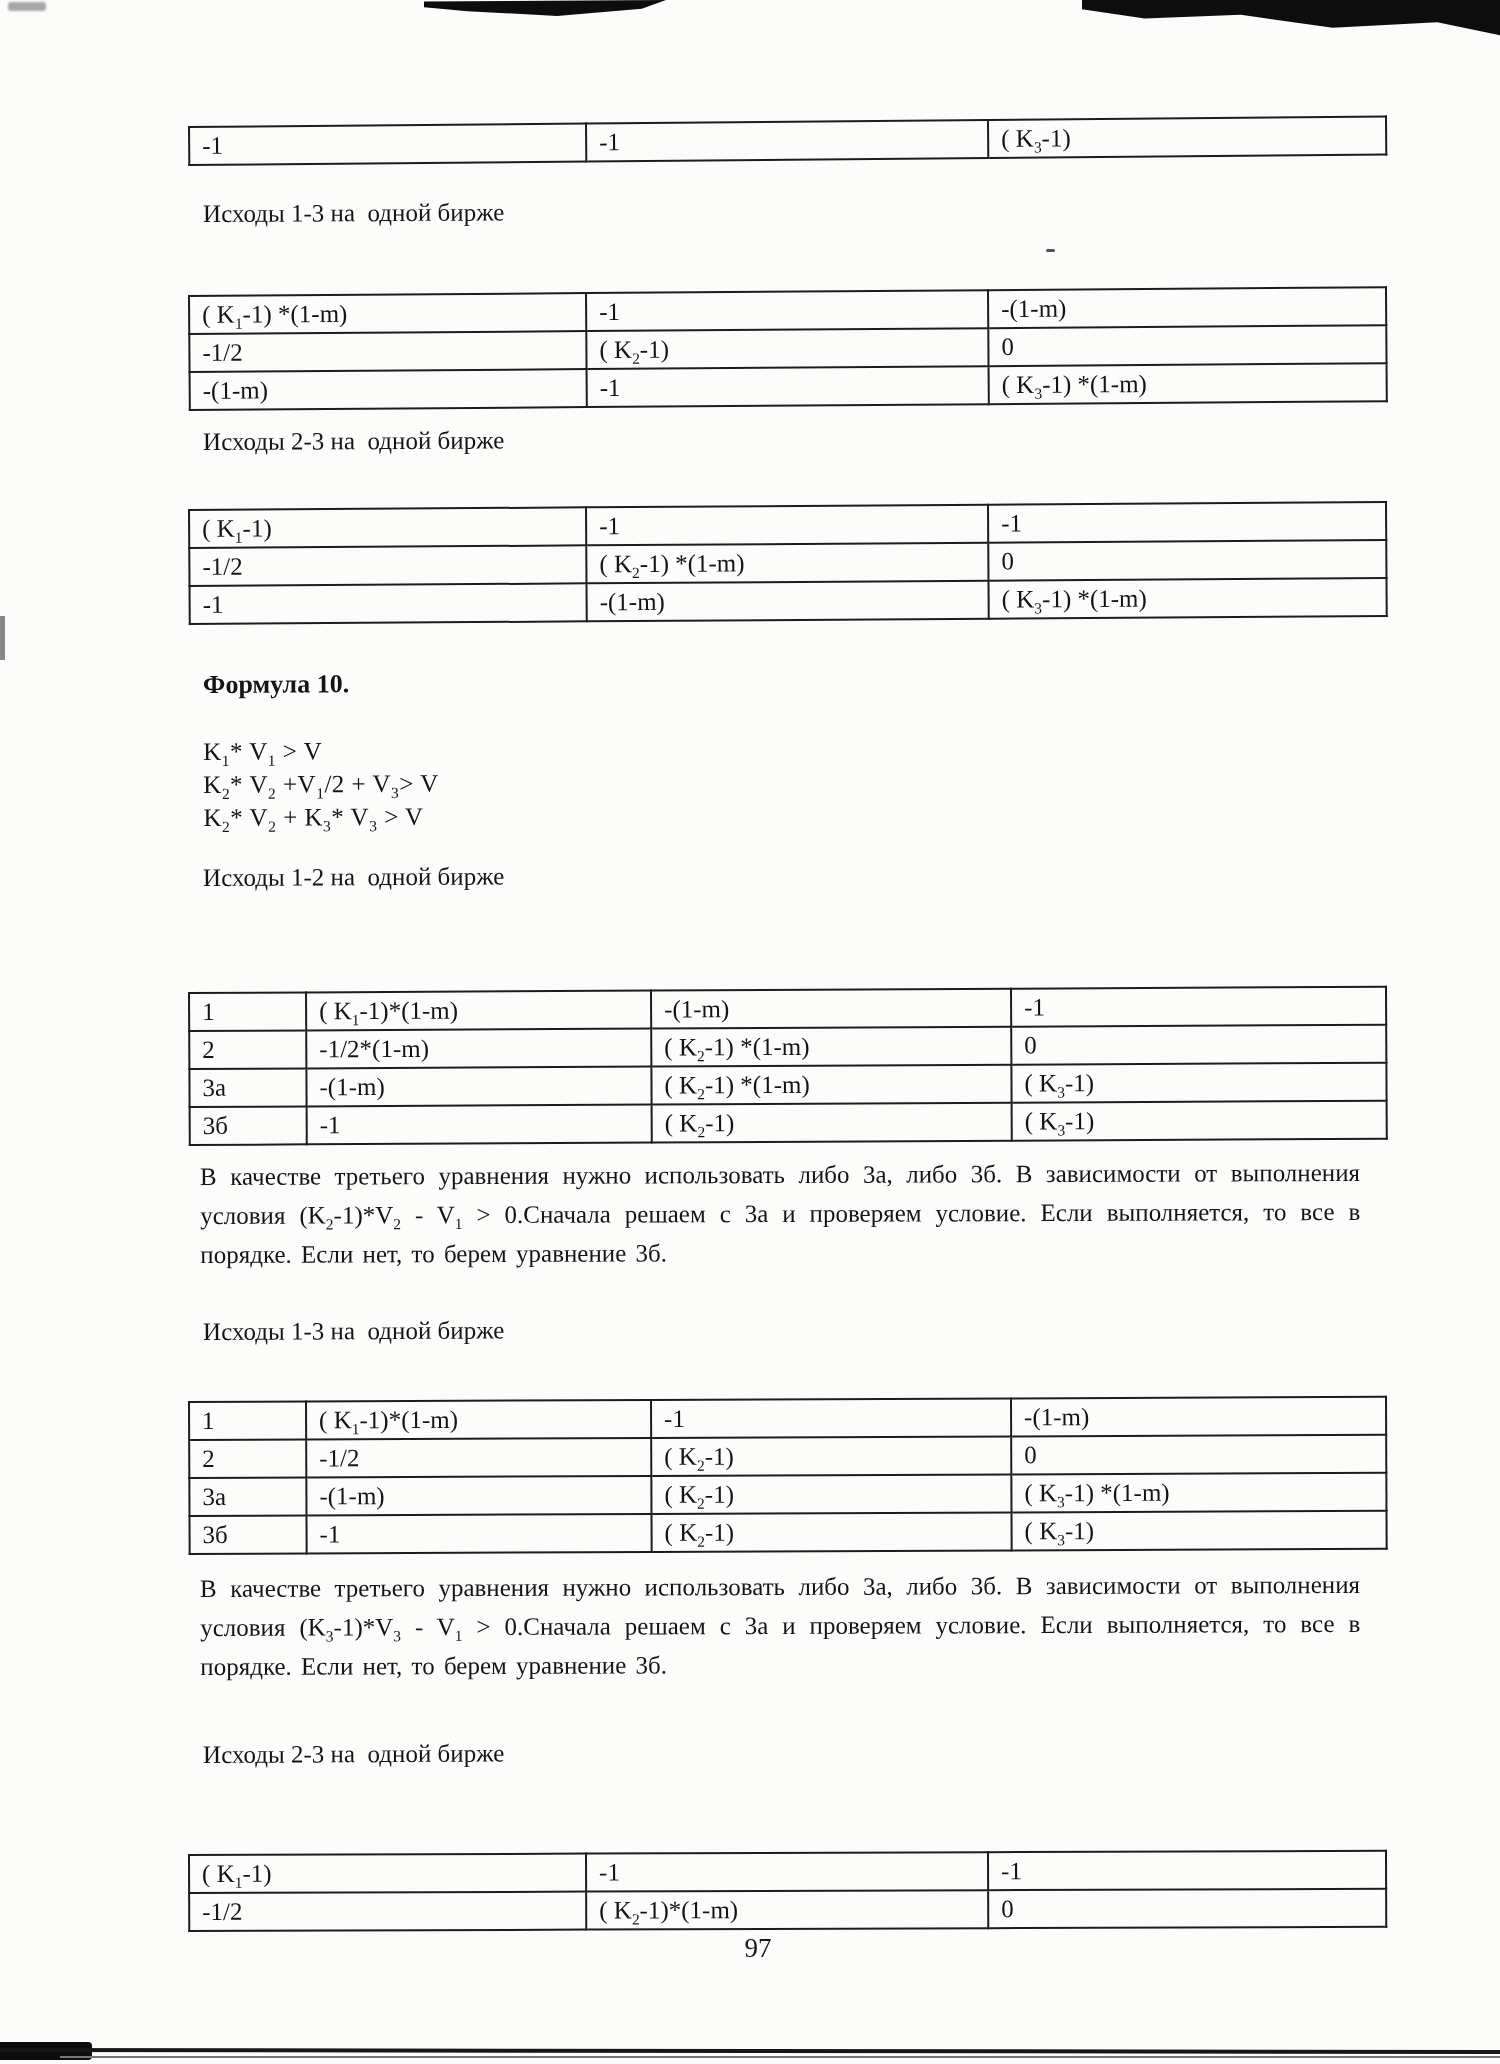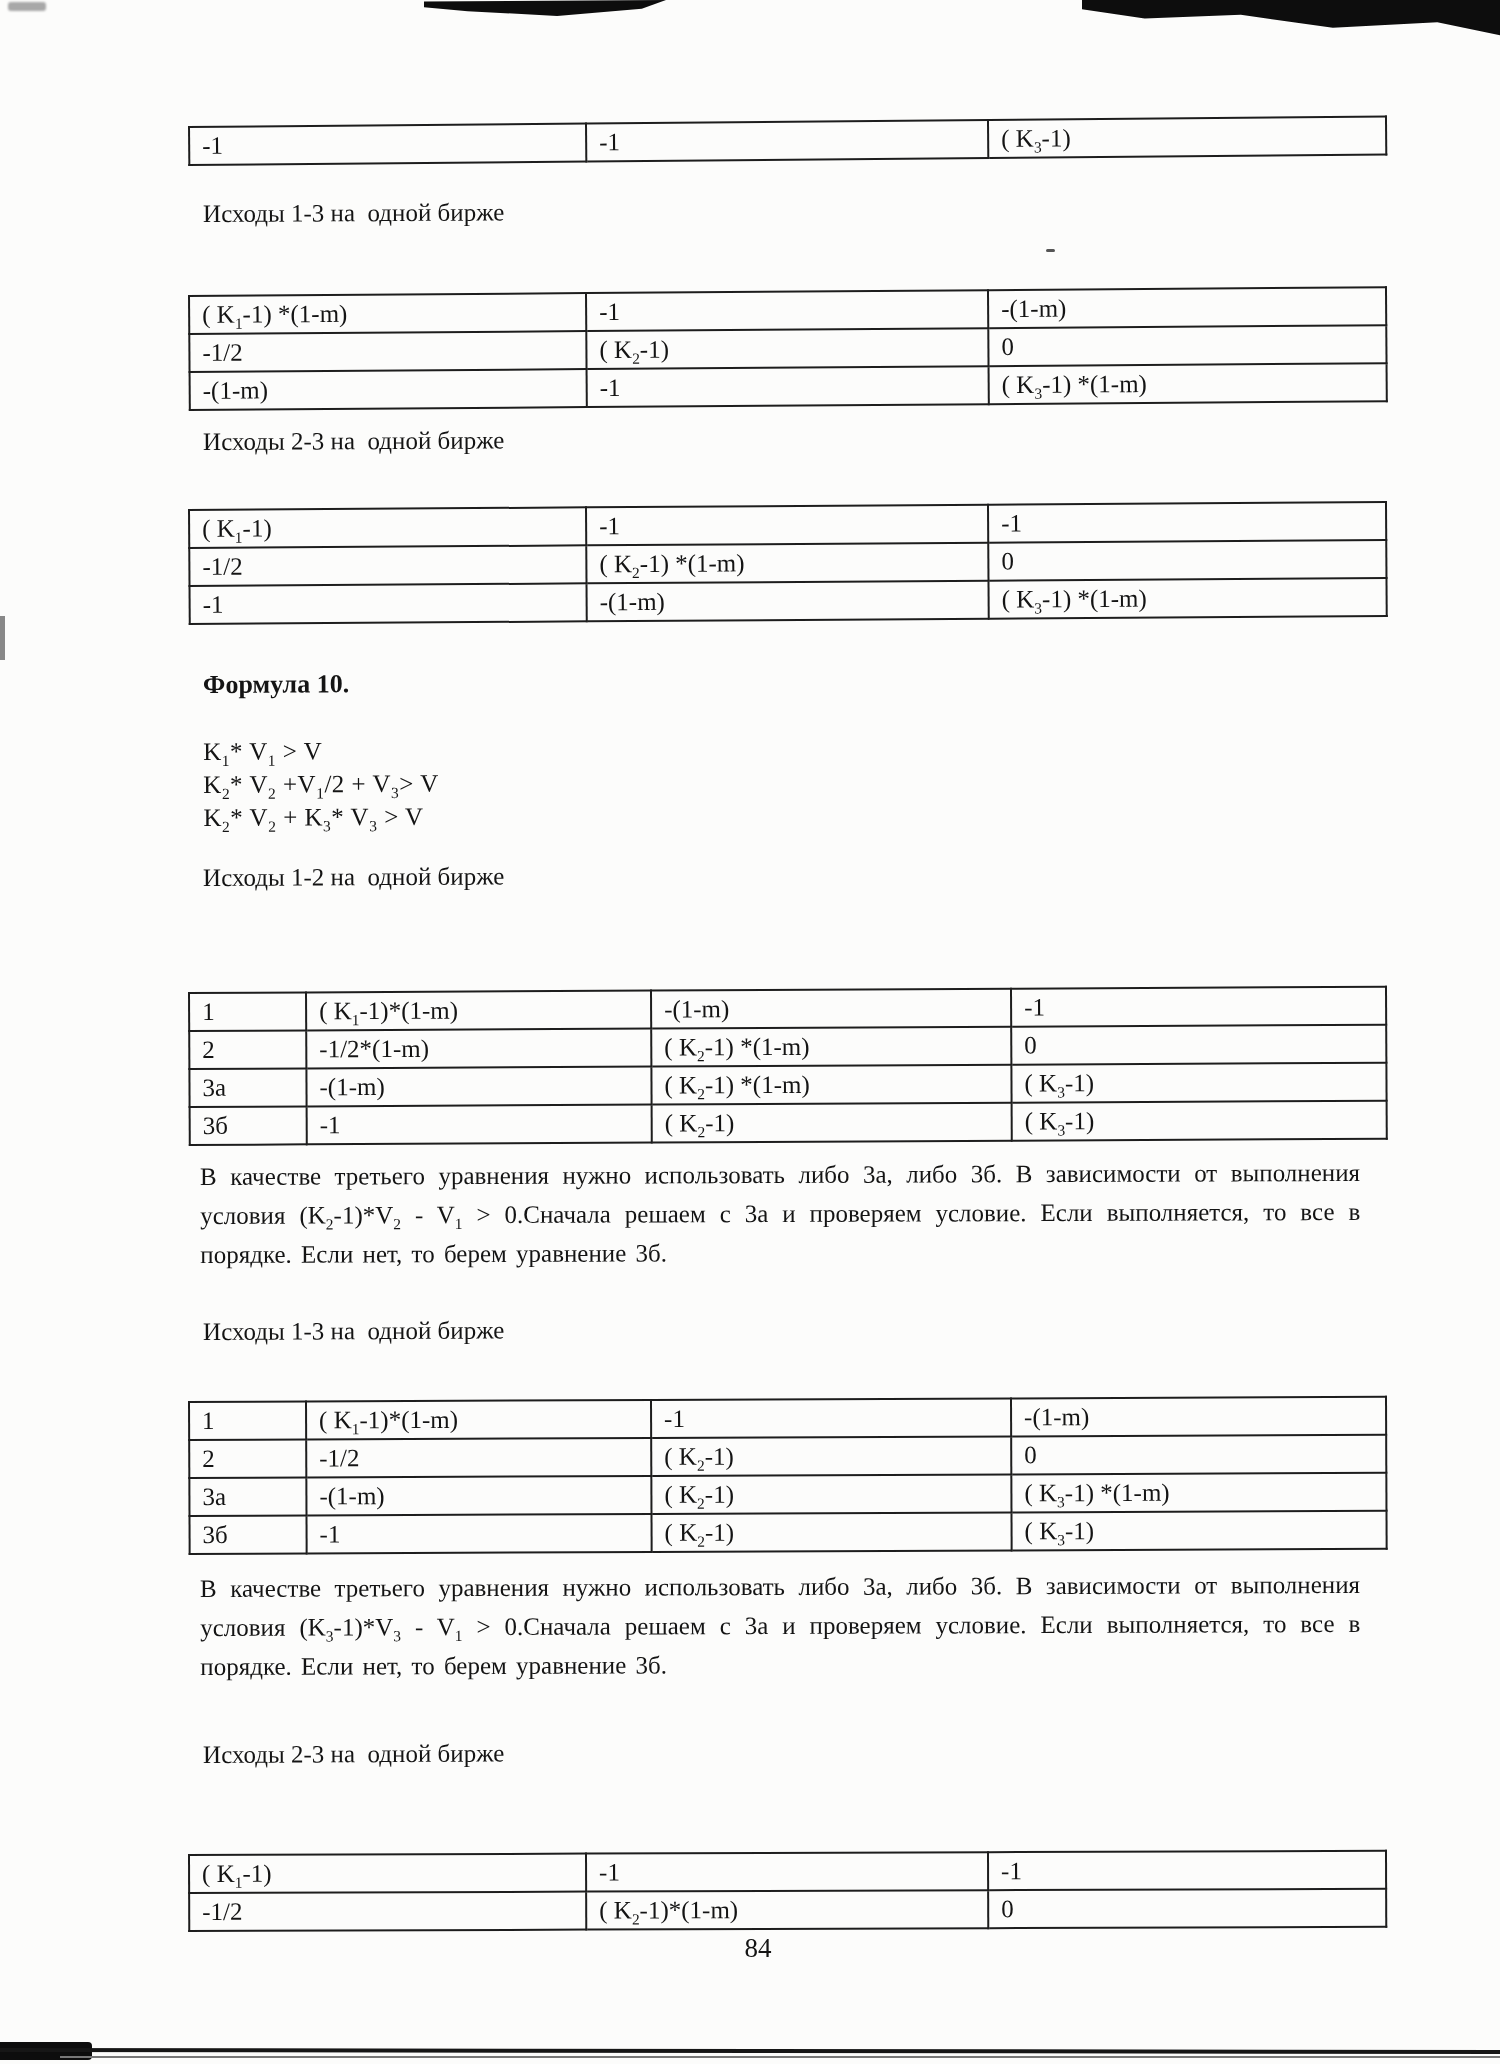--- a/index.html
+++ b/index.html
@@ -223,15 +223,15 @@
         <td>-1</td>
       </tr>
       <tr>
         <td>-1/2</td>
         <td>( K<sub>2</sub>-1)*(1-m)</td>
         <td>0</td>
       </tr>
     </tbody>
   </table>
 
-  <div class="pagenum" style="left:718px;top:1933px;width:80px;">84</div>
+  <div class="pagenum" style="left:718px;top:1933px;width:80px;">97</div>
 
 </div>
 
 </body></html>

